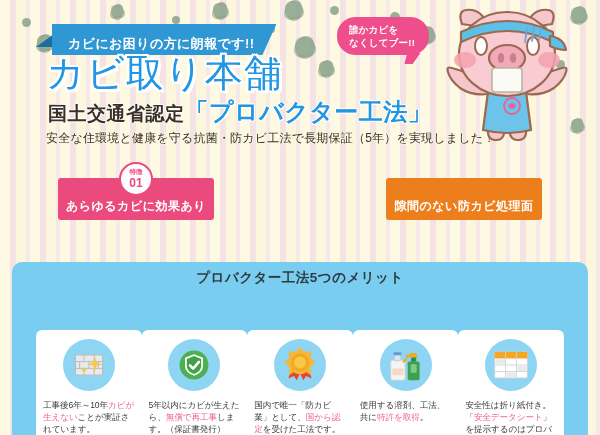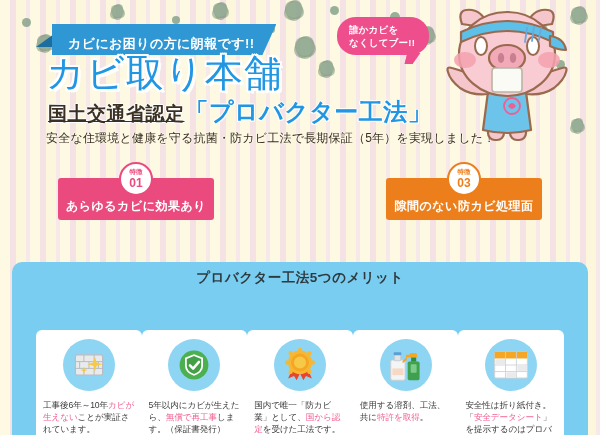--- a/index.html
+++ b/index.html
@@ -105,21 +105,20 @@
     z-index: 5;
     display: flex;
     align-items: baseline;
   }
   #subtitle-gov {
     font-size: 19px;
     font-weight: bold;
     color: #3a3024;
     letter-spacing: .5px;
     text-shadow: 1px 0 0 #fff, -1px 0 0 #fff, 0 1px 0 #fff, 0 -1px 0 #fff;
-    text-decoration: underline;
   }
   #subtitle-method {
     font-size: 24px;
     font-weight: bold;
     color: #2196e3;
     letter-spacing: .5px;
     text-shadow: 1px 0 0 #fff, -1px 0 0 #fff, 0 1px 0 #fff, 0 -1px 0 #fff,
                  1px 1px 0 #fff, -1px 1px 0 #fff;
   }
 
@@ -394,24 +393,20 @@
     <div class="feature" id="feature-1">
       <div class="feature-badge">
         <span class="badge-kicker">特徴</span>
         <span class="badge-num">01</span>
       </div>
       <span class="feature-label">あらゆるカビに効果あり</span>
     </div>
 
 
     <div class="feature" id="feature-3">
-      <div class="feature-badge">
-        <span class="badge-kicker">特徴</span>
-        <span class="badge-num">03</span>
-      </div>
       <span class="feature-label">隙間のない防カビ処理面</span>
     </div>
 
   </div>
 
   <div id="merits-panel">
     <div id="merits-heading">プロバクター工法5つのメリット</div>
     <div id="merit-cards">
         <div class="merit-card">
           <div class="merit-icon-wrap">

